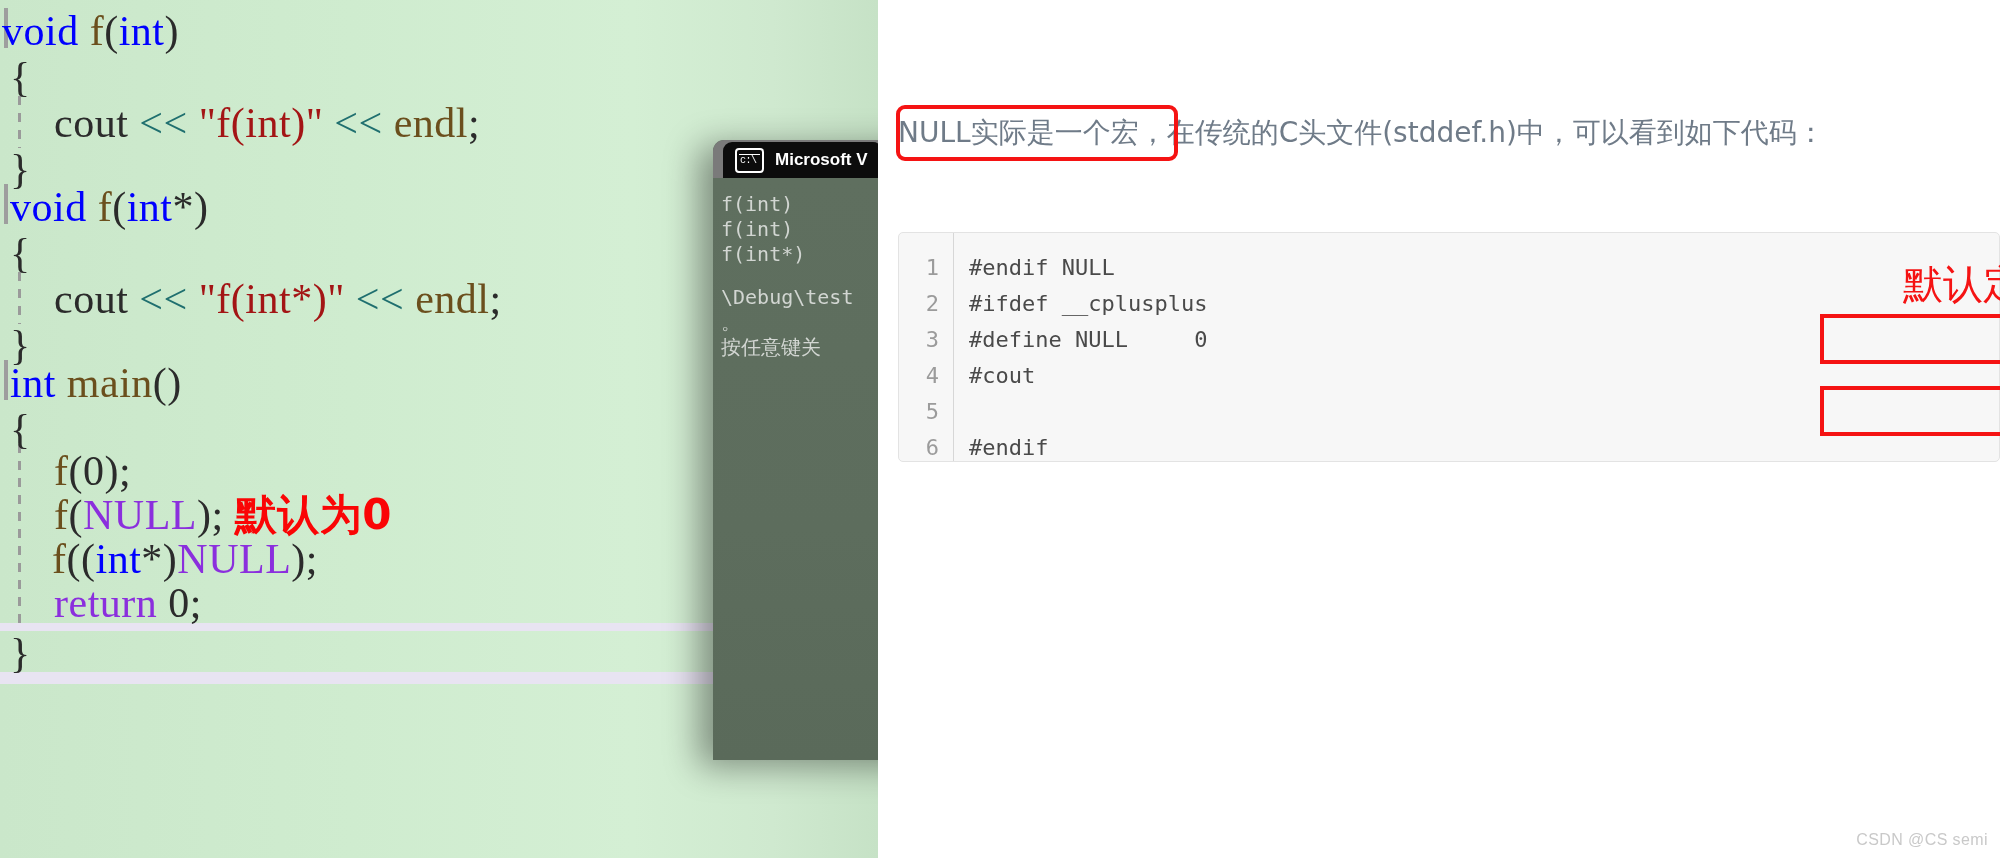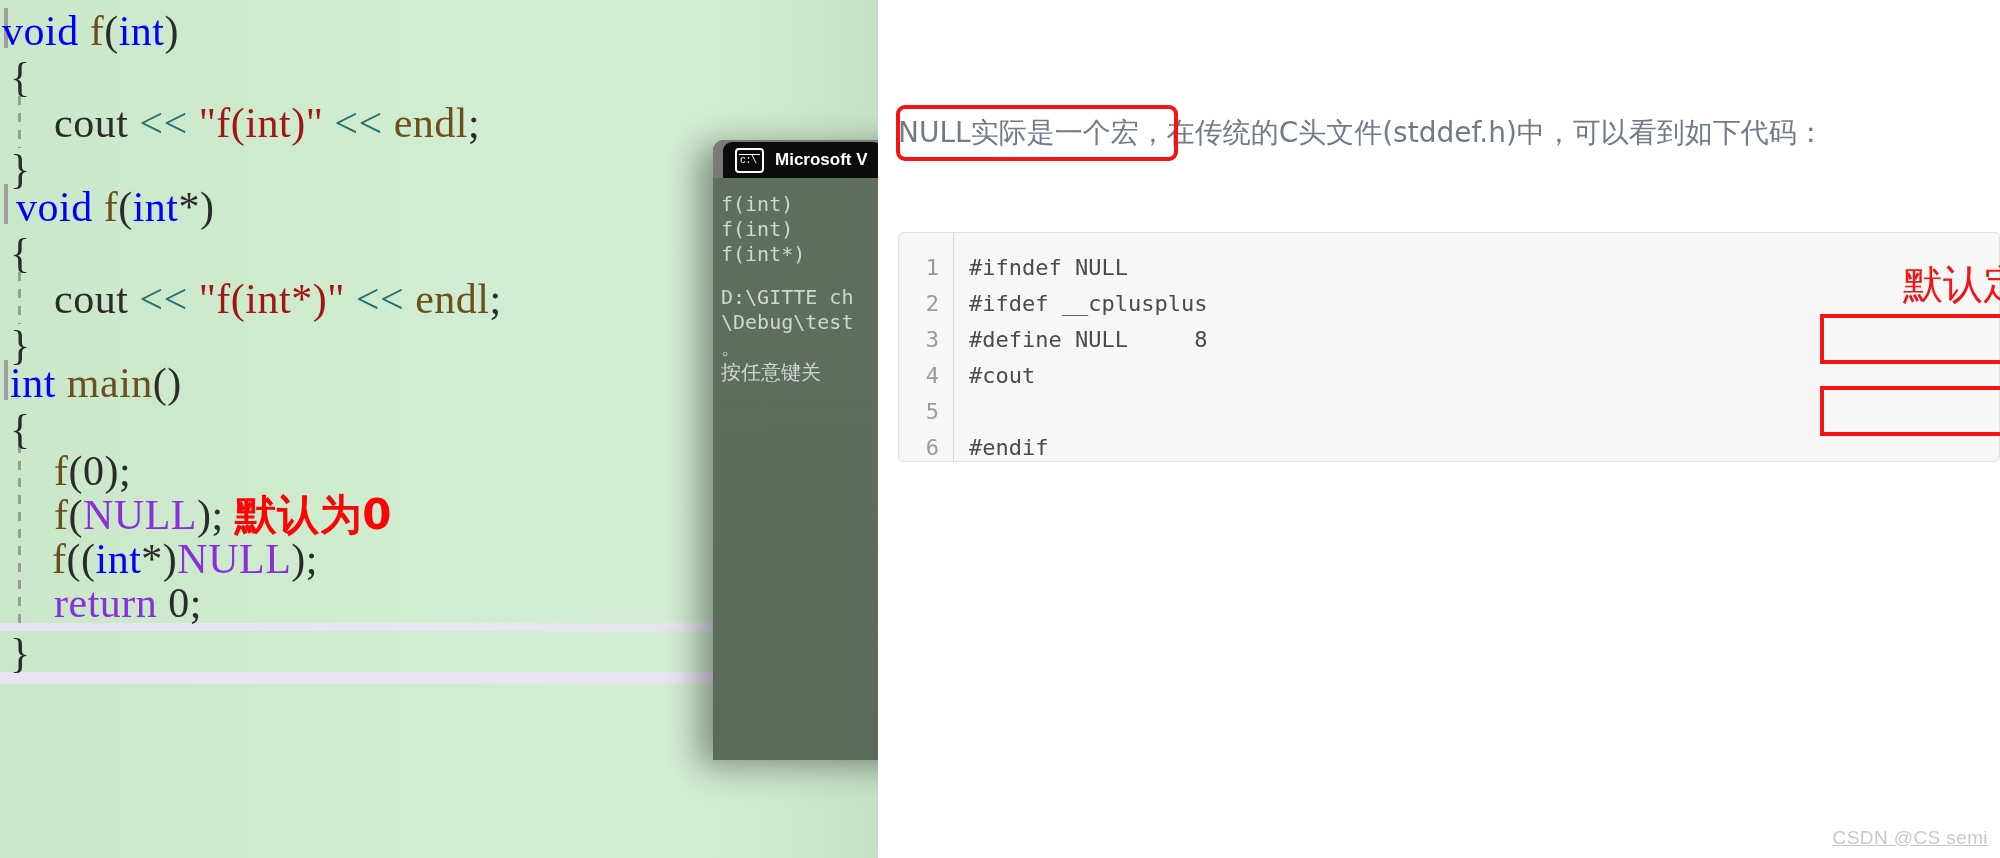--- a/index.html
+++ b/index.html
@@ -247,25 +247,24 @@
     font-size: 40px;
     line-height: 44px;
     color: #f51313;
     white-space: nowrap;
   }
   #watermark {
     position: absolute;
     right: 12px;
     bottom: 9px;
     font-family: "Liberation Sans", sans-serif;
-    font-size: 19px;
+    font-size: 16px;
     color: #c9c9c9;
     letter-spacing: 0.4px;
     white-space: nowrap;
-    text-decoration: underline;
   }
 </style>
 </head>
 <body>
 
 <div id="editor-panel">
   <div id="editor-surface">
 
     <div id="selected-row" style="top: 623px; height: 8px;"></div>
     <div id="bottom-strip" style="top: 672px; height: 12px;"></div>
@@ -278,21 +277,21 @@
     <div id="indent-guides">
         <div class="guide" style="top: 96px; height: 52px;"></div>
         <div class="guide" style="top: 272px; height: 52px;"></div>
         <div class="guide" style="top: 444px; height: 182px;"></div>
       </div>
     <div id="code-lines">
         <div class="code-line" style="top: 8px; padding-left: 2px;"><span class="kw-blue">void</span><span class="plain"> </span><span class="fn-brown">f</span><span class="plain">(</span><span class="kw-blue">int</span><span class="plain">)</span></div>
         <div class="code-line" style="top: 54px; padding-left: 10px;"><span class="plain">{</span></div>
         <div class="code-line" style="top: 100px; padding-left: 10px;"><span class="plain">    cout </span><span class="op-teal">&lt;&lt;</span><span class="plain"> </span><span class="str-red">"f(int)"</span><span class="plain"> </span><span class="op-teal">&lt;&lt;</span><span class="plain"> </span><span class="fn-brown">endl</span><span class="plain">;</span></div>
         <div class="code-line" style="top: 146px; padding-left: 10px;"><span class="plain">}</span></div>
-        <div class="code-line" style="top: 184px; padding-left: 16px; text-align: right;"><span class="kw-blue">void</span><span class="plain"> </span><span class="fn-brown">f</span><span class="plain">(</span><span class="kw-blue">int</span><span class="plain">*</span><span class="plain">)</span></div>
+        <div class="code-line" style="top: 184px; padding-left: 10px; text-align: right;"><span class="kw-blue">void</span><span class="plain"> </span><span class="fn-brown">f</span><span class="plain">(</span><span class="kw-blue">int</span><span class="plain">*</span><span class="plain">)</span></div>
         <div class="code-line" style="top: 230px; padding-left: 10px;"><span class="plain">{</span></div>
         <div class="code-line" style="top: 276px; padding-left: 10px;"><span class="plain">    cout </span><span class="op-teal">&lt;&lt;</span><span class="plain"> </span><span class="str-red">"f(int*)"</span><span class="plain"> </span><span class="op-teal">&lt;&lt;</span><span class="plain"> </span><span class="fn-brown">endl</span><span class="plain">;</span></div>
         <div class="code-line" style="top: 322px; padding-left: 10px;"><span class="plain">}</span></div>
         <div class="code-line" style="top: 360px; padding-left: 10px;"><span class="kw-blue">int</span><span class="plain"> </span><span class="fn-brown">main</span><span class="plain">()</span></div>
         <div class="code-line" style="top: 406px; padding-left: 10px;"><span class="plain">{</span></div>
         <div class="code-line" style="top: 448px; padding-left: 10px;"><span class="plain">    </span><span class="fn-brown">f</span><span class="plain">(0)</span><span class="plain">;</span></div>
         <div class="code-line" style="top: 492px; padding-left: 10px;"><span class="plain">    </span><span class="fn-brown">f</span><span class="plain">(</span><span class="kw-purple">NULL</span><span class="plain">)</span><span class="plain">; </span><span class="note-red cjk">默认为0</span></div>
         <div class="code-line" style="top: 536px; padding-left: 8px;"><span class="plain">    </span><span class="fn-brown">f</span><span class="plain">((</span><span class="kw-blue">int</span><span class="plain">*</span><span class="plain">)</span><span class="kw-purple">NULL</span><span class="plain">)</span><span class="plain">;</span></div>
         <div class="code-line" style="top: 580px; padding-left: 10px;"><span class="plain">    </span><span class="kw-purple">return</span><span class="plain"> 0;</span></div>
         <div class="code-line" style="top: 630px; padding-left: 10px;"><span class="plain">}</span></div>
@@ -307,47 +306,46 @@
           <span>c:\</span>
         </span>
         <span id="console-tab-title">Microsoft V</span>
       </div>
     </div>
     <div id="console-body">
         <div class="console-line">f(int)</div>
         <div class="console-line">f(int)</div>
         <div class="console-line">f(int*)</div>
         <div class="console-line blank"></div>
-        <div class="console-line">D:\GITTE ch</div>
         <div class="console-line">\Debug\test</div>
         <div class="console-line">。</div>
         <div class="console-line">按任意键关</div>
       </div>
   </div>
 </div>
 
 <div id="article-panel">
 
   <div id="article-heading"><span>NULL实际是一个宏，</span><span>在传统的C头文件(stddef.h)中，可以看到如下代码：</span></div>
   <div id="heading-highlight-box"></div>
 
   <div id="code-card">
     <div id="gutter-rule"></div>
     <div id="code-rows">
         <div class="code-row" style="top: 17px;">
           <span class="lineno">1</span>
-          <span class="codetext">#ifndef NULL</span>
+          <span class="codetext">#endif NULL</span>
         </div>
         <div class="code-row" style="top: 53px;">
           <span class="lineno">2</span>
           <span class="codetext">#ifdef __cplusplus</span>
         </div>
         <div class="code-row" style="top: 89px;">
           <span class="lineno">3</span>
-          <span class="codetext">#define NULL     8</span>
+          <span class="codetext">#define NULL     0</span>
         </div>
         <div class="code-row" style="top: 125px;">
           <span class="lineno">4</span>
           <span class="codetext">#cout</span>
         </div>
         <div class="code-row" style="top: 161px;">
           <span class="lineno">5</span>
         </div>
         <div class="code-row" style="top: 197px;">
           <span class="lineno">6</span>

